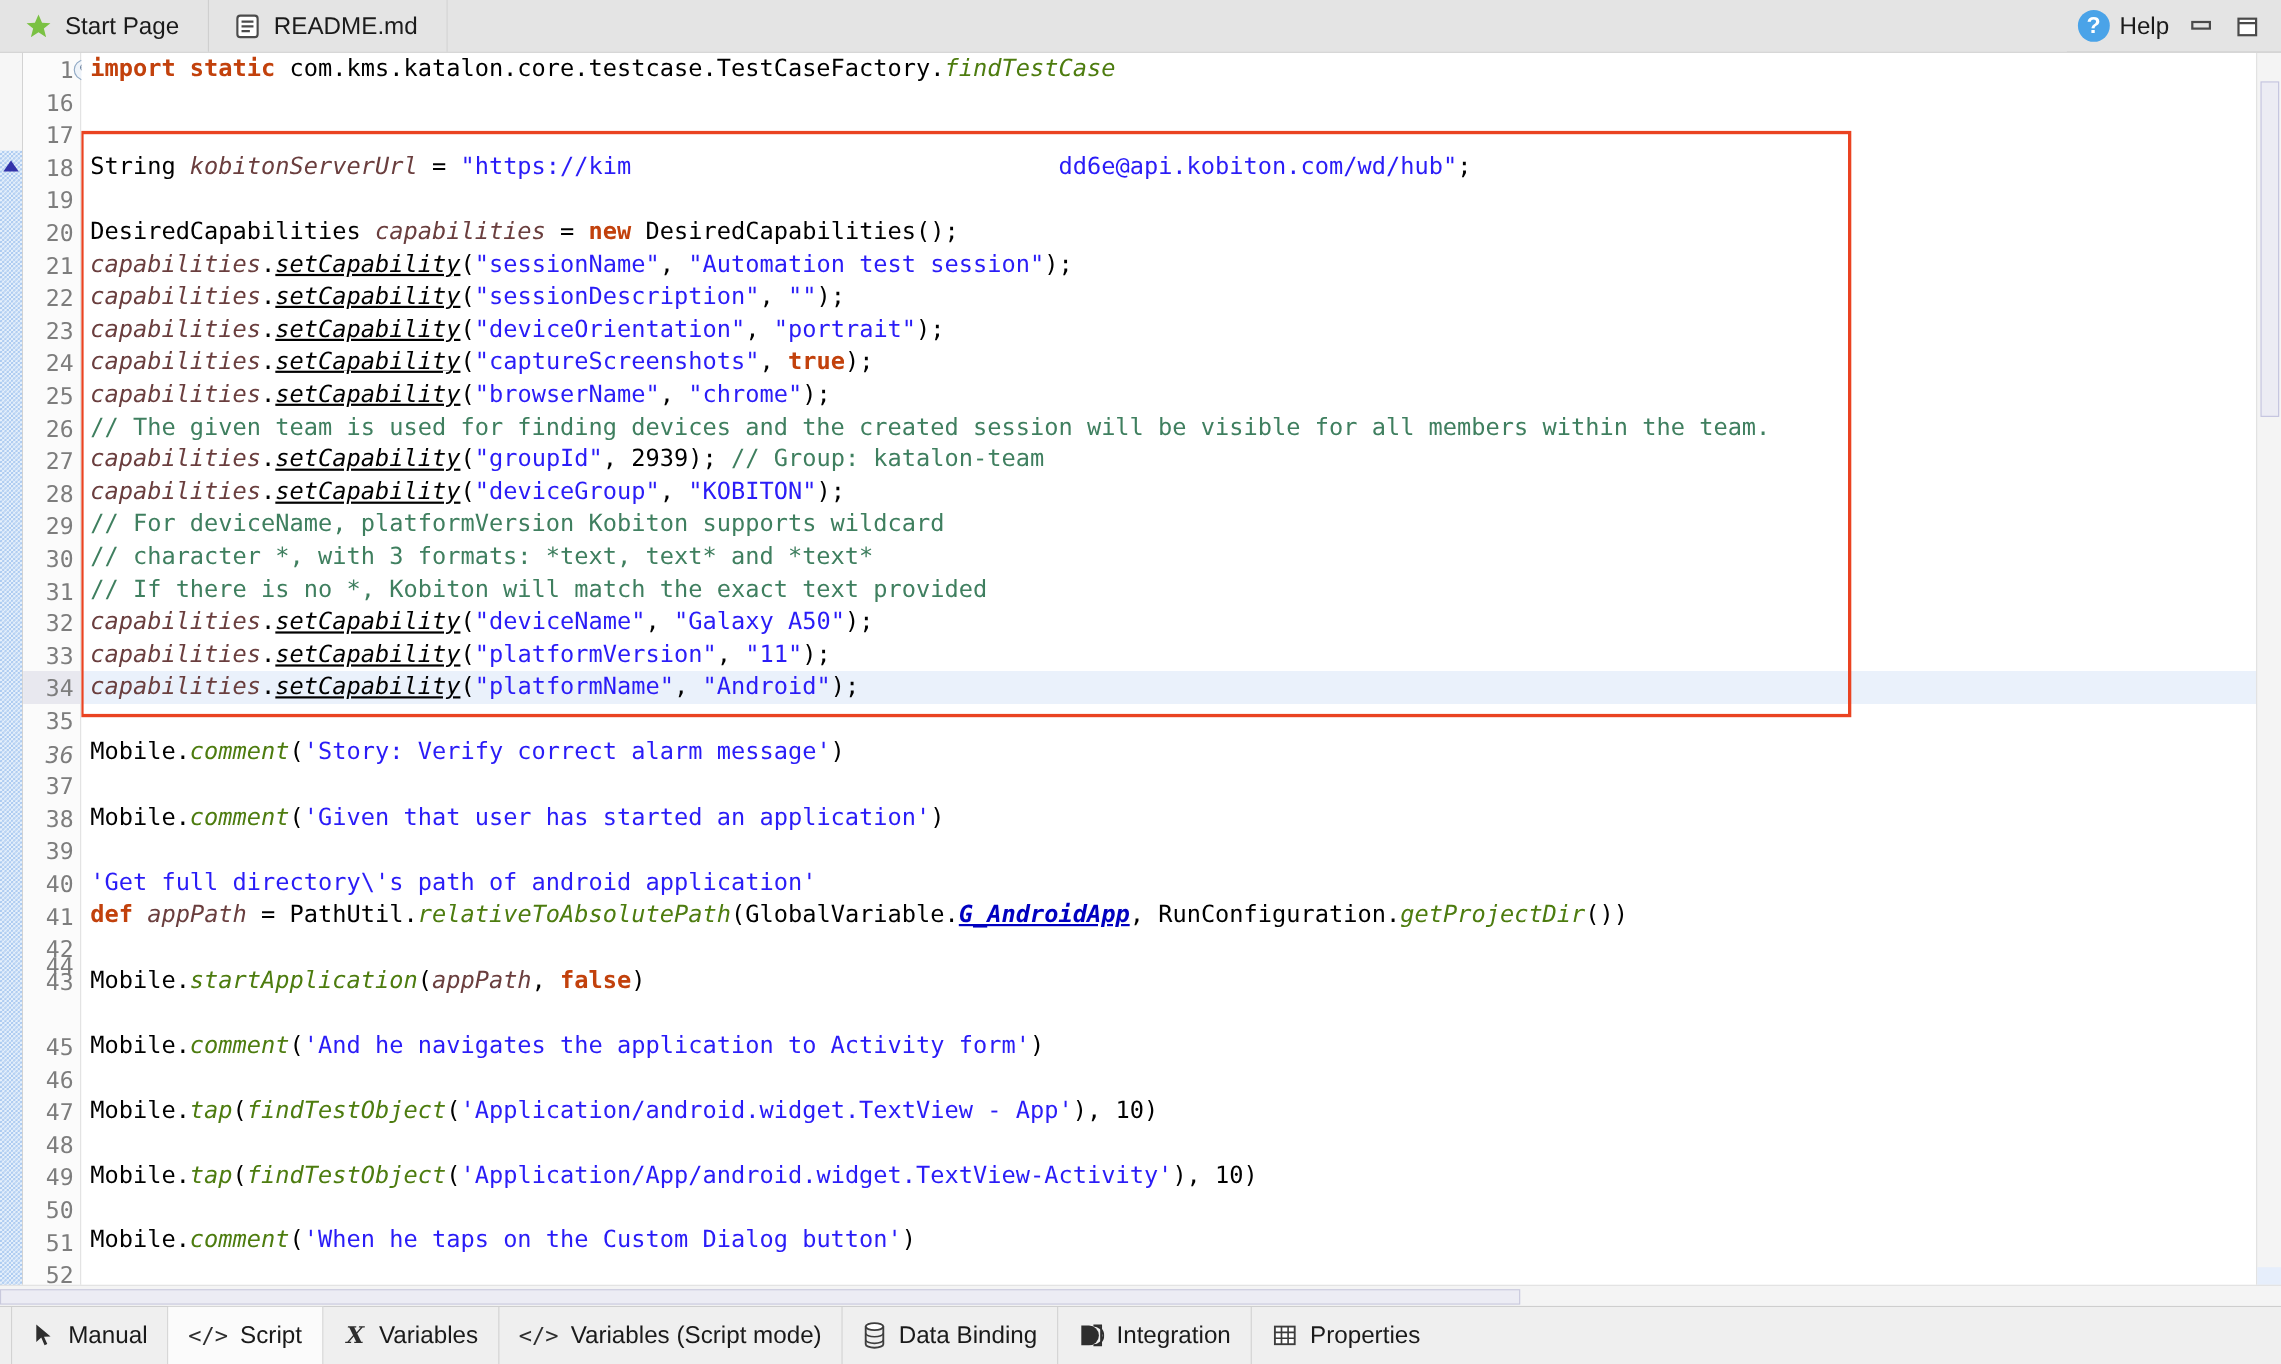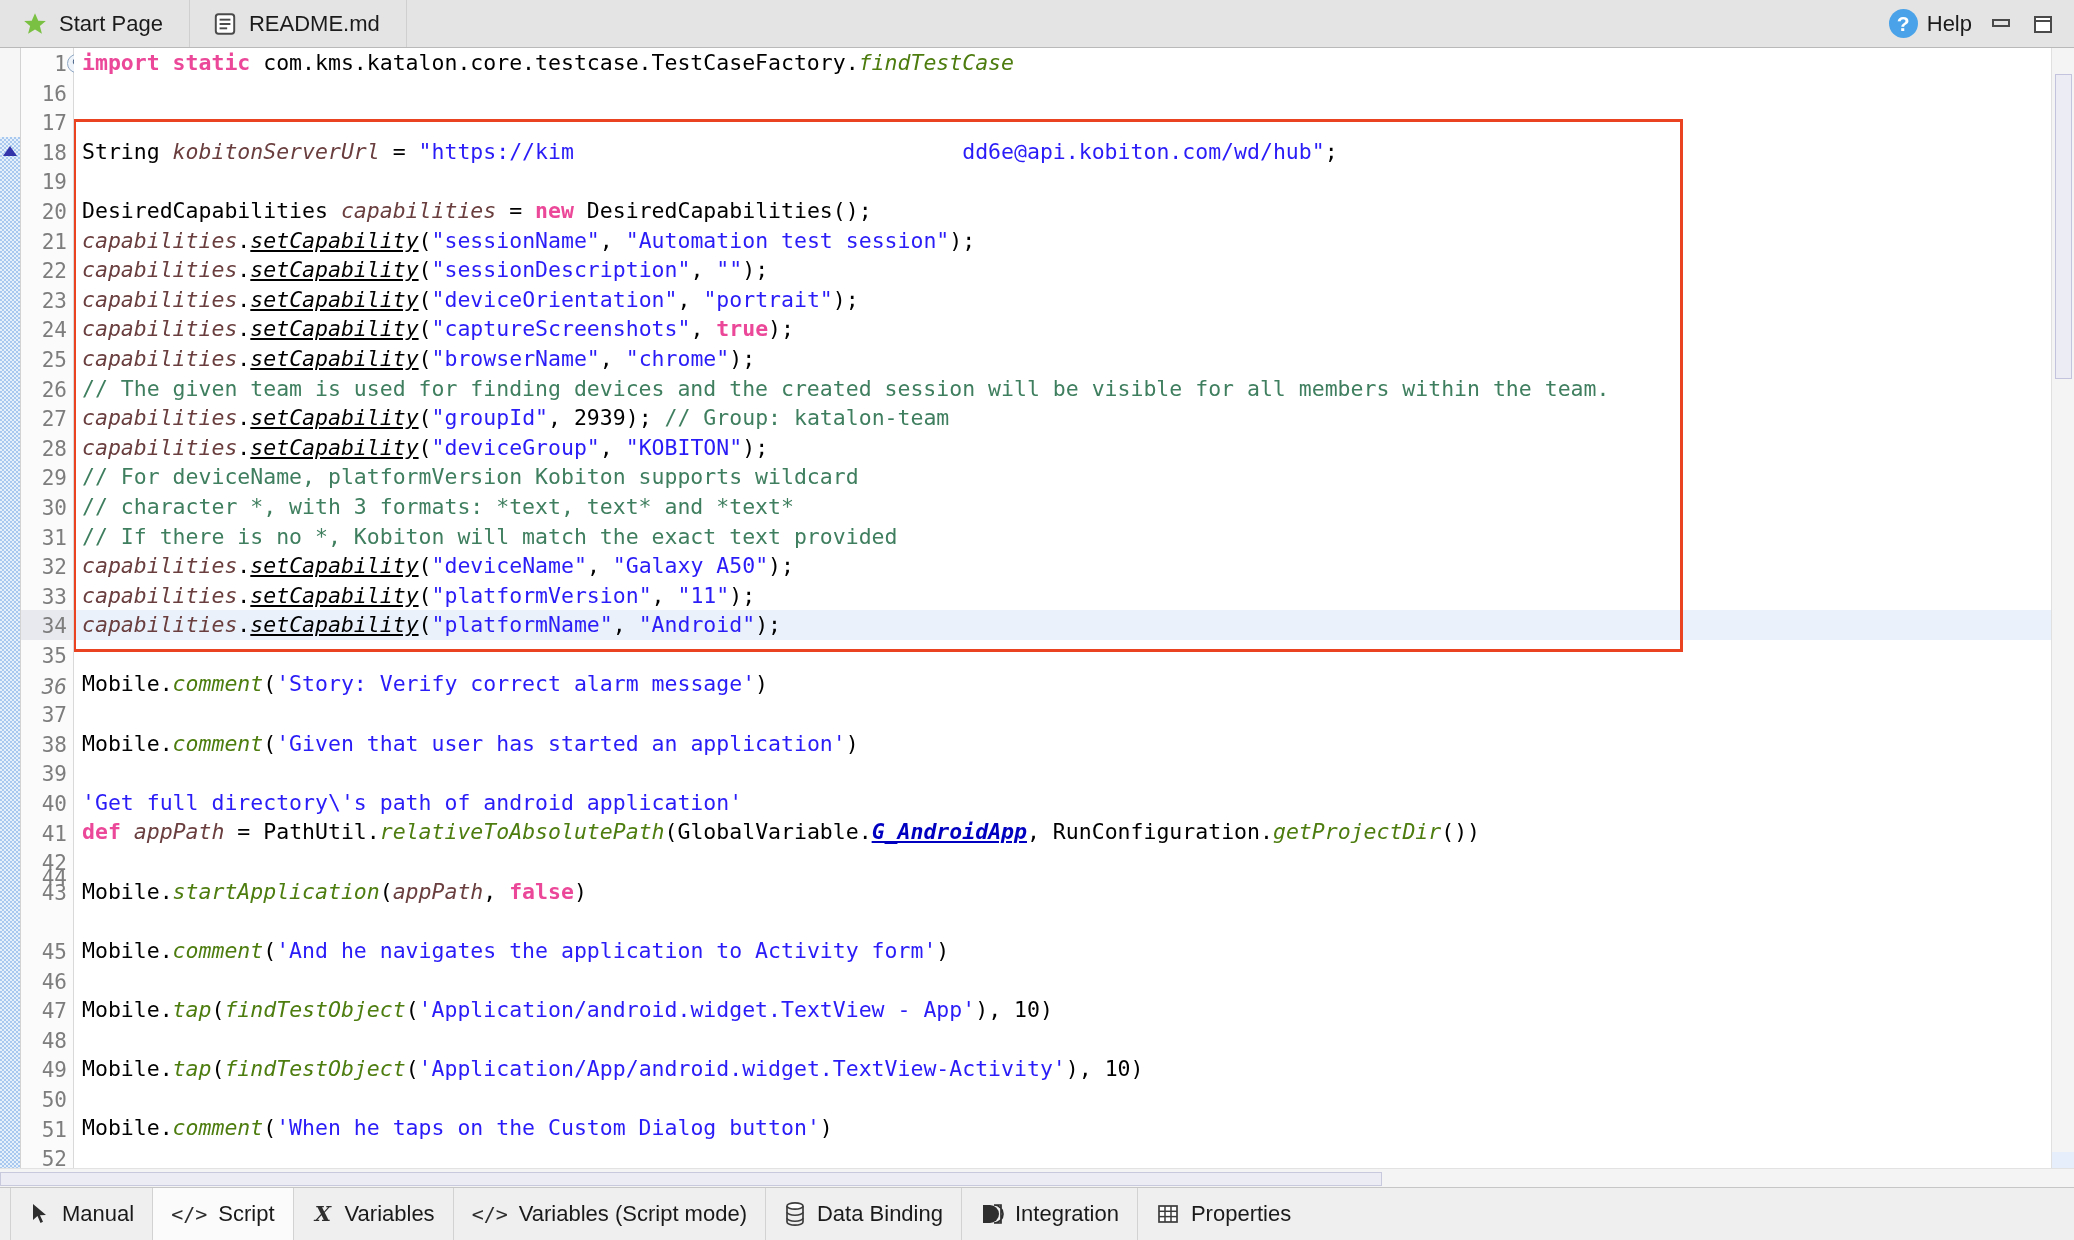--- a/index.html
+++ b/index.html
@@ -94,21 +94,21 @@
     white-space:pre;
     color:#000000;
   }
   .line{height:29.6px;padding-left:8px;}
   .line.hl{background:#eaf1fb;}
   .redbox{
     position:absolute;border:3px solid #ea4321;pointer-events:none;
   }
 
   
-  .kw{color:#ec4899;font-weight:bold;}
+  .kw{color:#c2410c;font-weight:bold;}
   .str{color:#2a1cf7;}
   .cmt{color:#3f7f5f;}
   .fld{color:#6a3e3e;font-style:italic;}
   .mth{font-style:italic;color:#4d7c0f;}
   .mthu{font-style:italic;color:#000;text-decoration:underline;}
   .gvar{color:#0000c0;font-weight:bold;font-style:italic;text-decoration:underline;}
   .plain{color:#000;}
 
   
   .vscroll{

